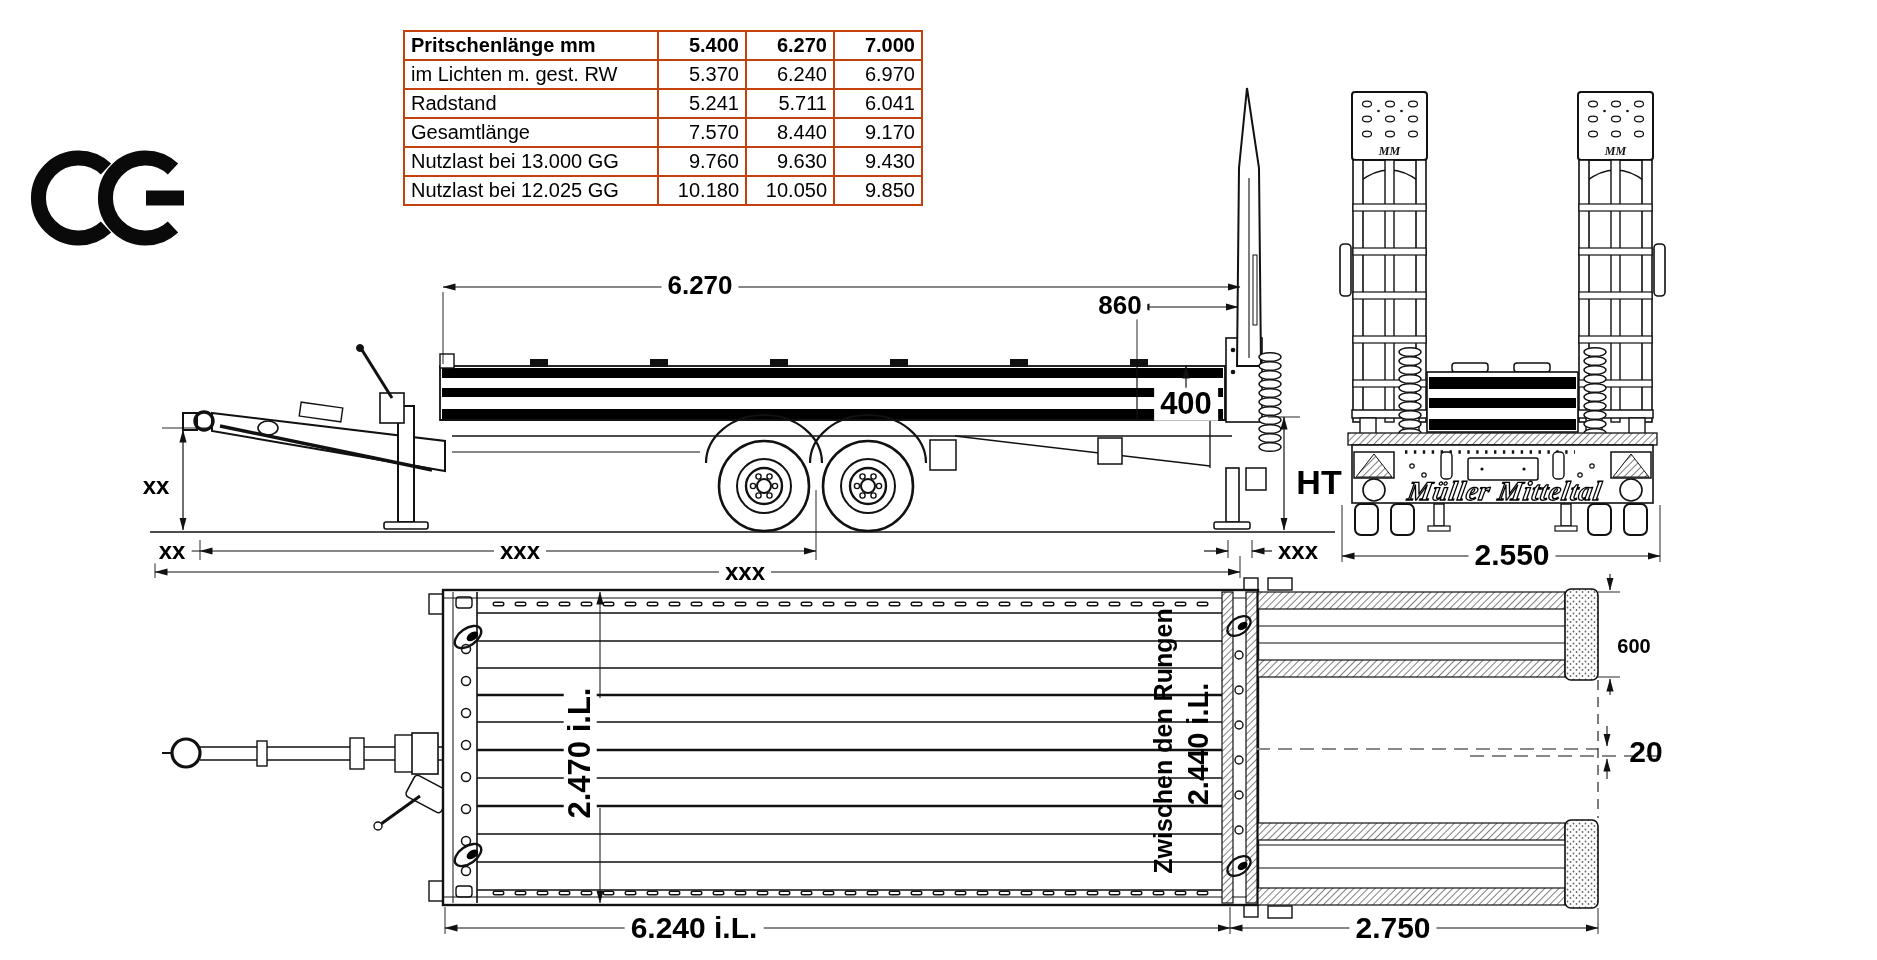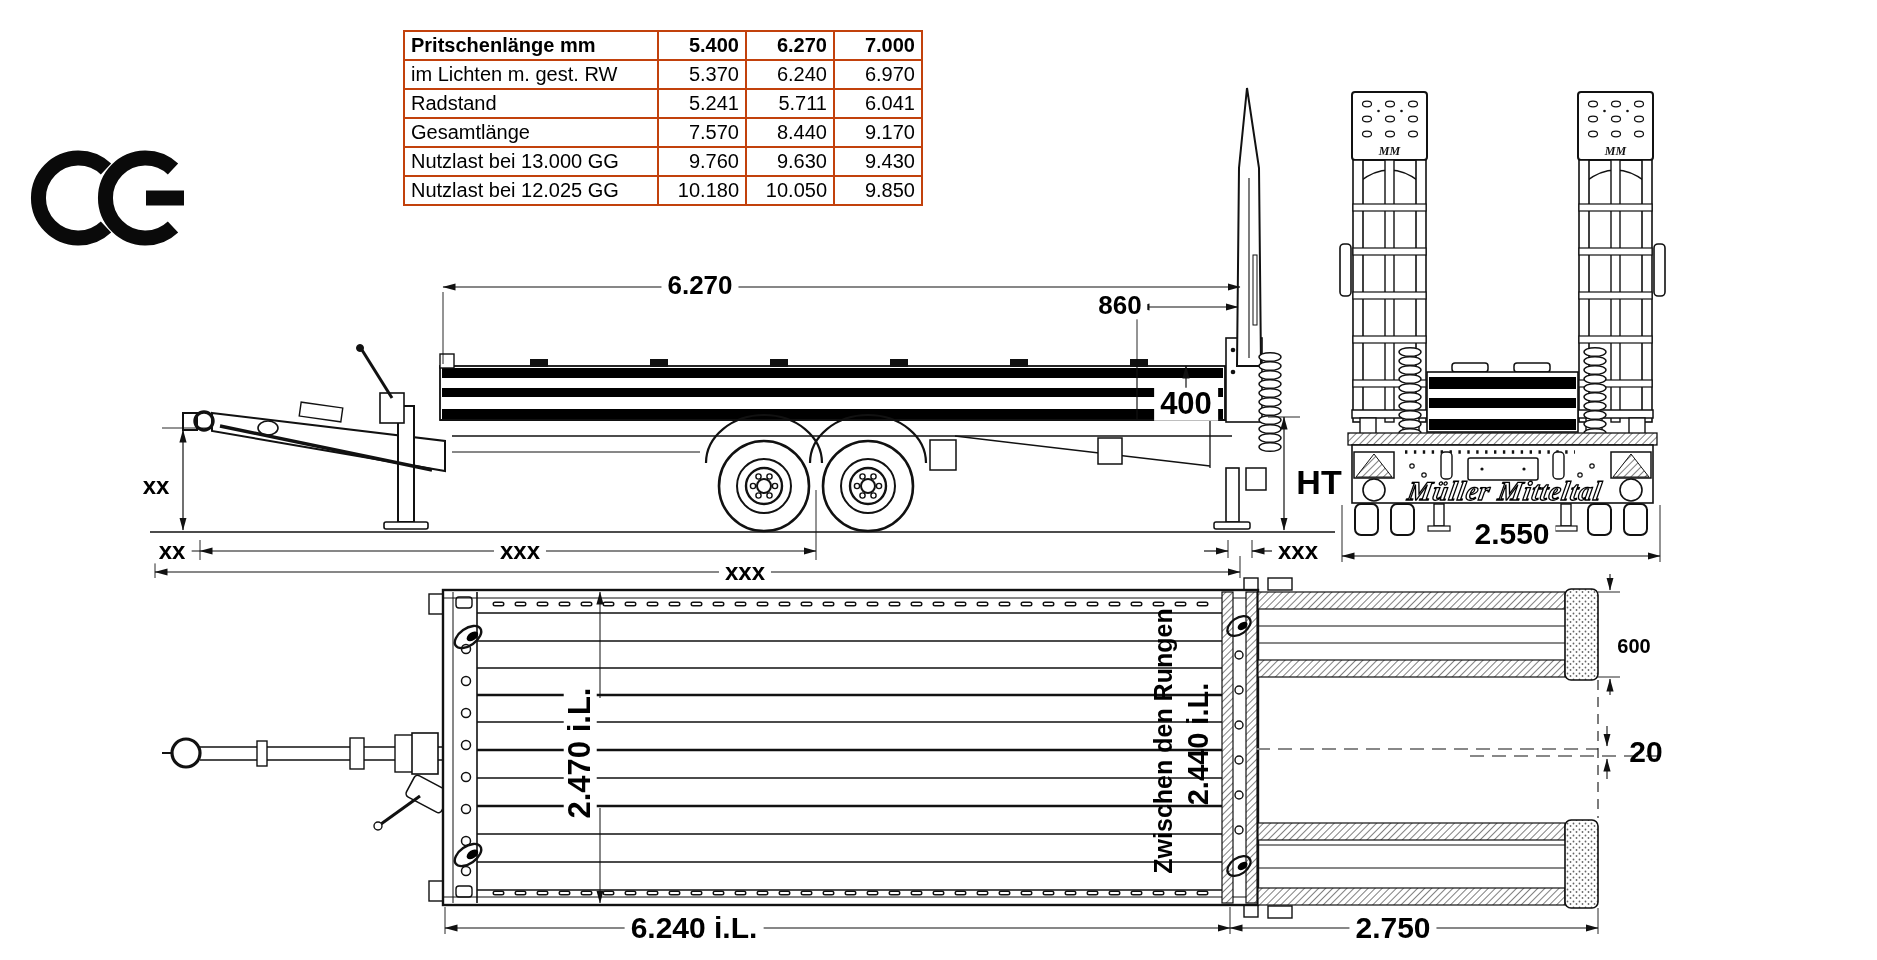--- a/index.html
+++ b/index.html
@@ -438,21 +438,21 @@
 
 <div class="lbl" style="left:700px;  top:286px; font-size:26px;">6.270</div>
 <div class="lbl" style="left:1120px; top:306px; font-size:26px;">860</div>
 <div class="lbl" style="left:1186px; top:397px; font-size:31px;margin-top:7px;">400</div>
 <div class="lbl" style="left:1307px; top:483px; font-size:34px; background:transparent;margin-left:12px;">HT</div>
 <div class="lbl" style="left:156px;  top:486px; font-size:24px; background:transparent;">xx</div>
 <div class="lbl" style="left:172px;  top:551px; font-size:24px;">xx</div>
 <div class="lbl" style="left:520px;  top:551px; font-size:24px;">xxx</div>
 <div class="lbl" style="left:745px;  top:572px; font-size:24px;">xxx</div>
 <div class="lbl" style="left:1298px; top:551px; font-size:24px;">xxx</div>
-<div class="lbl" style="left:1512px; top:534px; font-size:30px;">2.550</div>
+<div class="lbl" style="left:1512px; top:555px; font-size:30px;">2.550</div>
 <div class="lbl rot" style="left:580px;  top:753px; font-size:31px;">2.470 i.L.</div>
 <div class="lbl rot" style="left:1163px; top:741px; font-size:25px; background:transparent;">Zwischen den Rungen</div>
 <div class="lbl rot" style="left:1198px; top:744px; font-size:29px; background:transparent;">2.440 i.L.</div>
 <div class="lbl" style="left:1634px; top:646px; font-size:20px; background:transparent;">600</div>
 <div class="lbl" style="left:1646px; top:752px; font-size:30px; background:transparent;">20</div>
 <div class="lbl" style="left:694px;  top:928px; font-size:30px;">6.240 i.L.</div>
 <div class="lbl" style="left:1393px; top:928px; font-size:30px;">2.750</div>
 
 <div class="logo-script" style="left:1505px; top:491px;">Müller Mitteltal</div>
 

